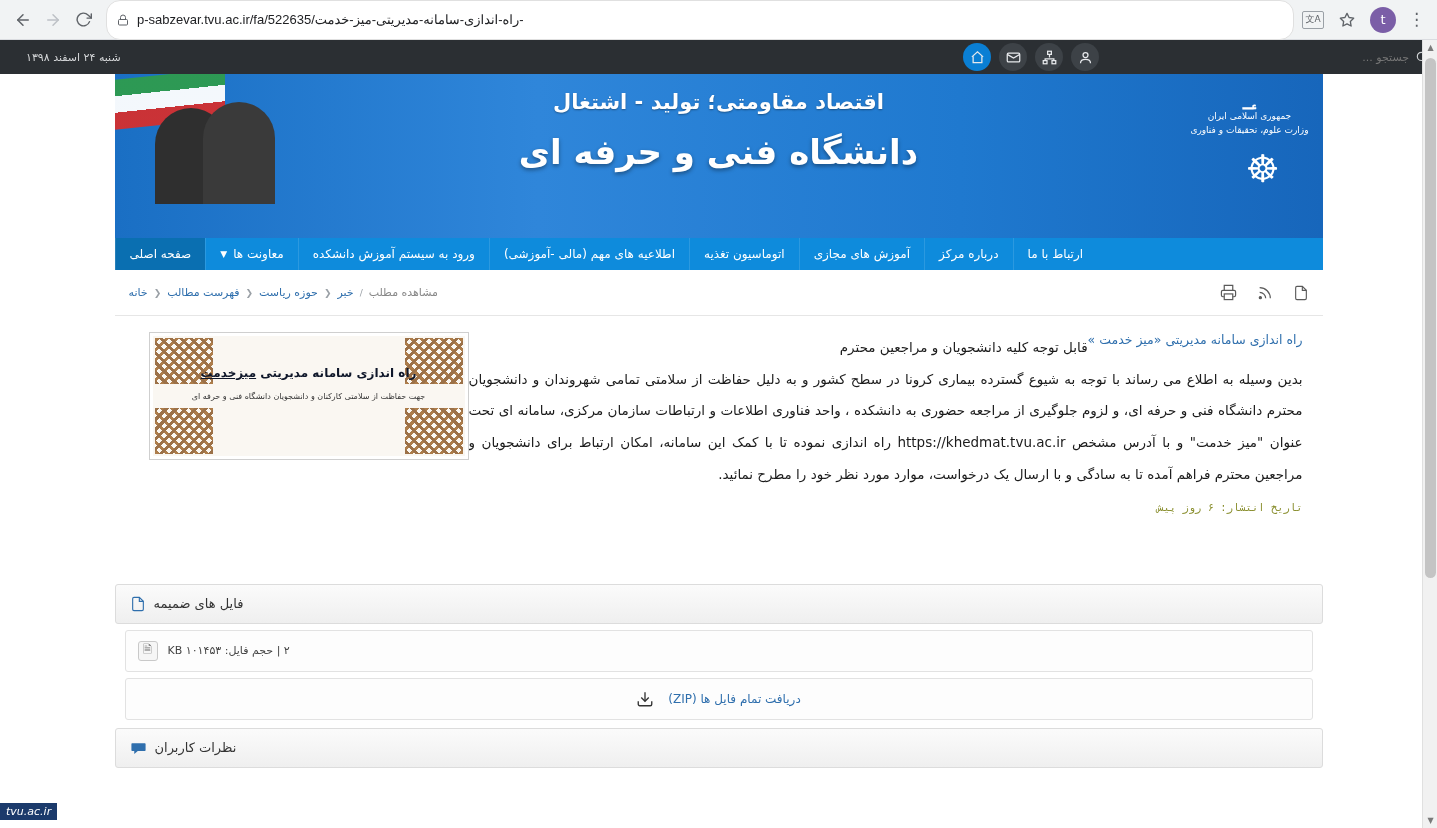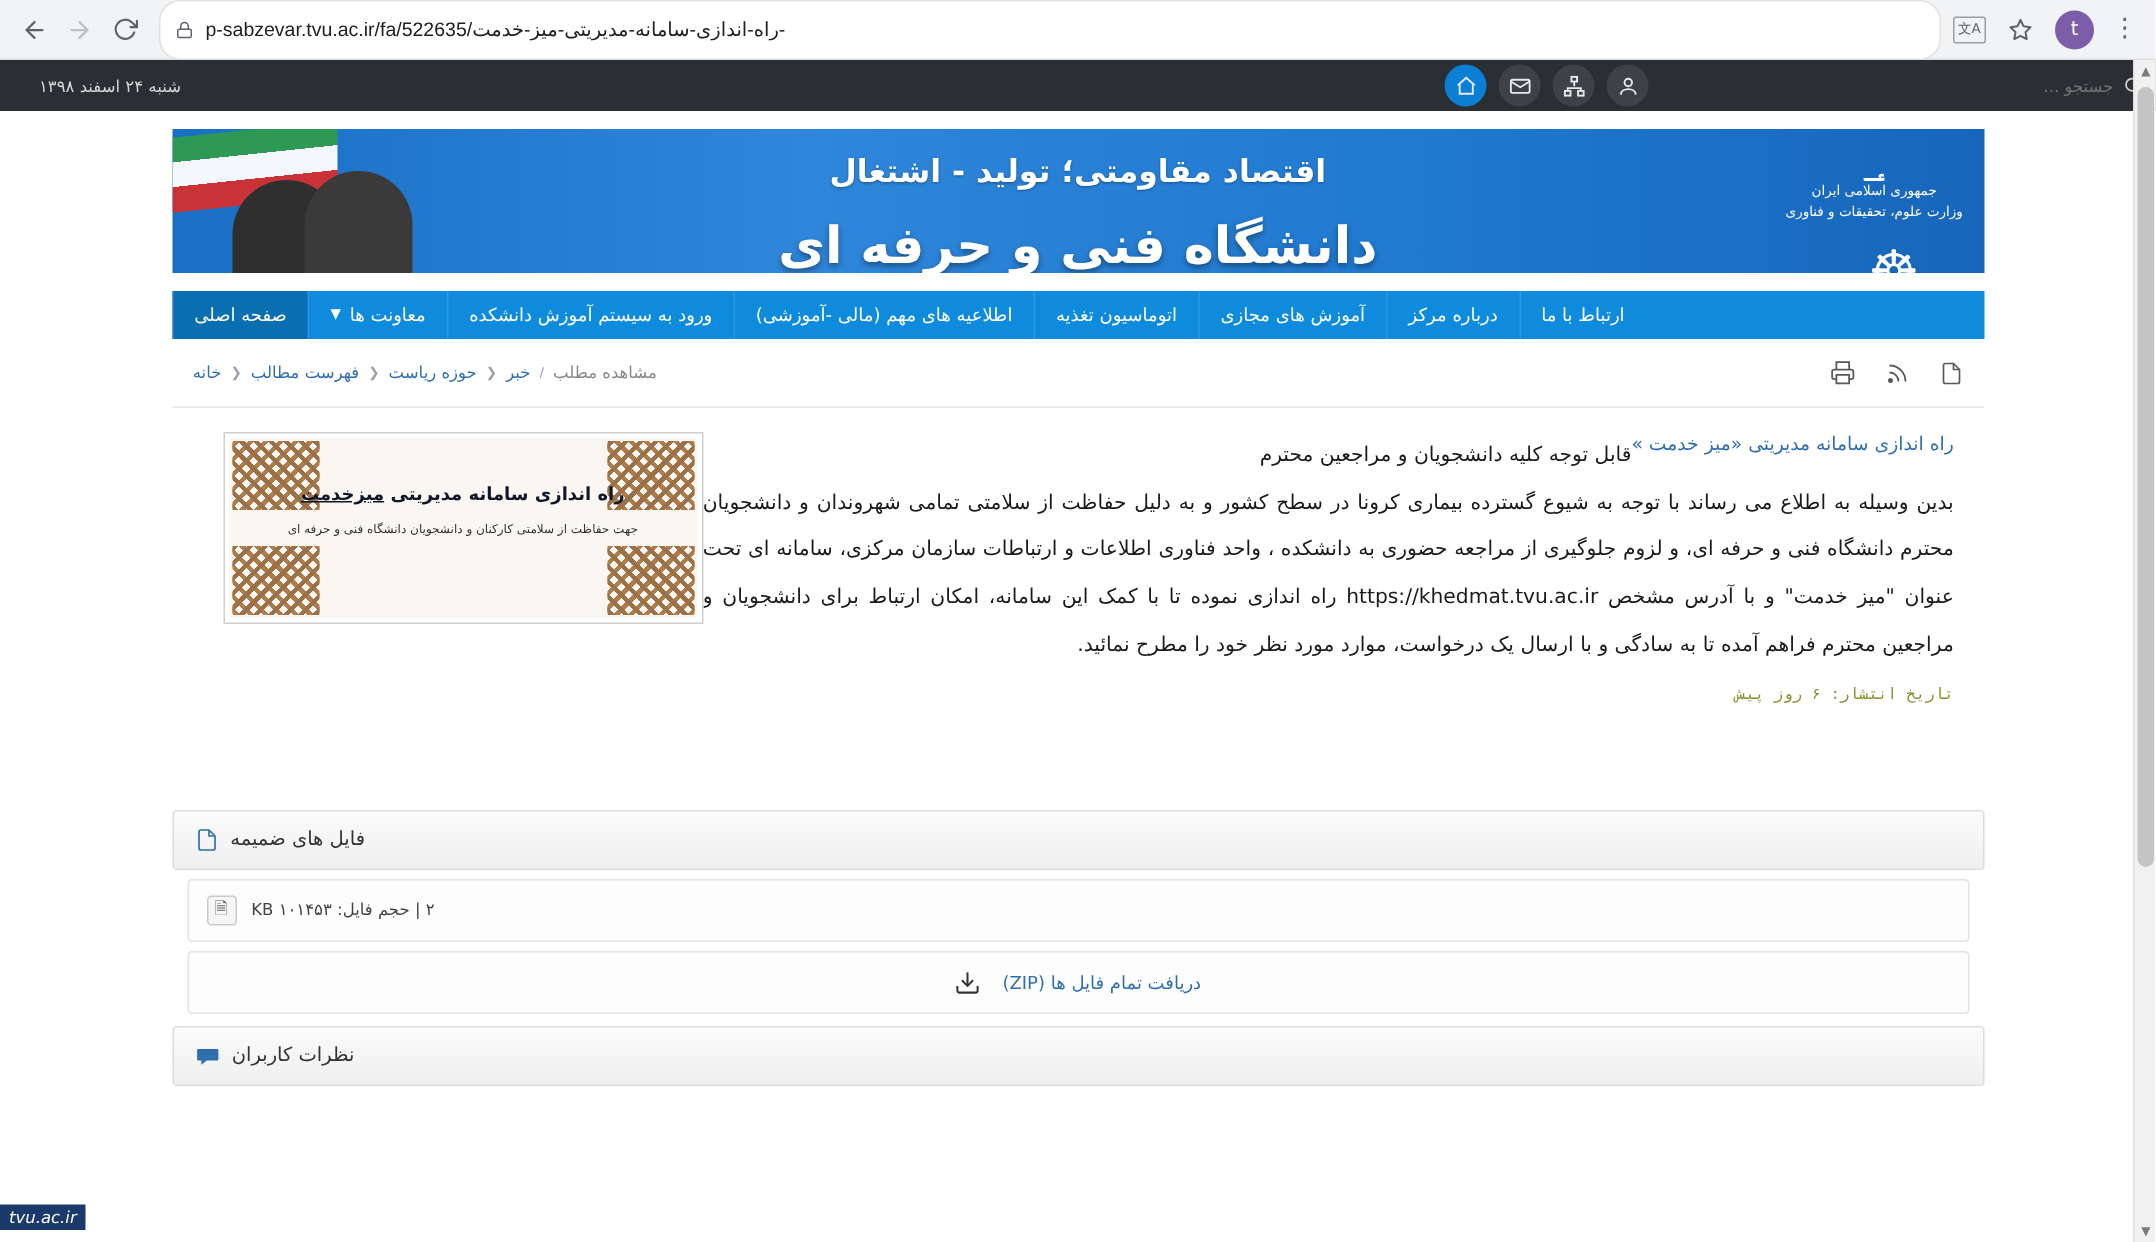--- a/index.html
+++ b/index.html
@@ -112,22 +112,22 @@
     font-size: 11px;
     text-align: right;
     outline: none;
     font-family: "DejaVu Sans", sans-serif;
   }
   .search-ic { color: #cfd2d4; display: flex; align-items: center; }
 
   
   .banner {
     width: 1208px;
-    margin: 12px auto;
-    height: 96px;
+    margin: 0 auto;
+    height: 164px;
     background: linear-gradient(90deg, #1a6fc4 0%, #2f86da 35%, #1f79cf 70%, #1766bb 100%);
     position: relative;
     overflow: hidden;
   }
   .banner .flag {
     position: absolute; left: 0; top: 0; width: 110px; height: 50px;
     background: linear-gradient(180deg, #2e9b4e 0 33%, #ffffff 33% 66%, #d32f2f 66% 100%);
     transform: skewY(-6deg);
     opacity: .95;
   }

